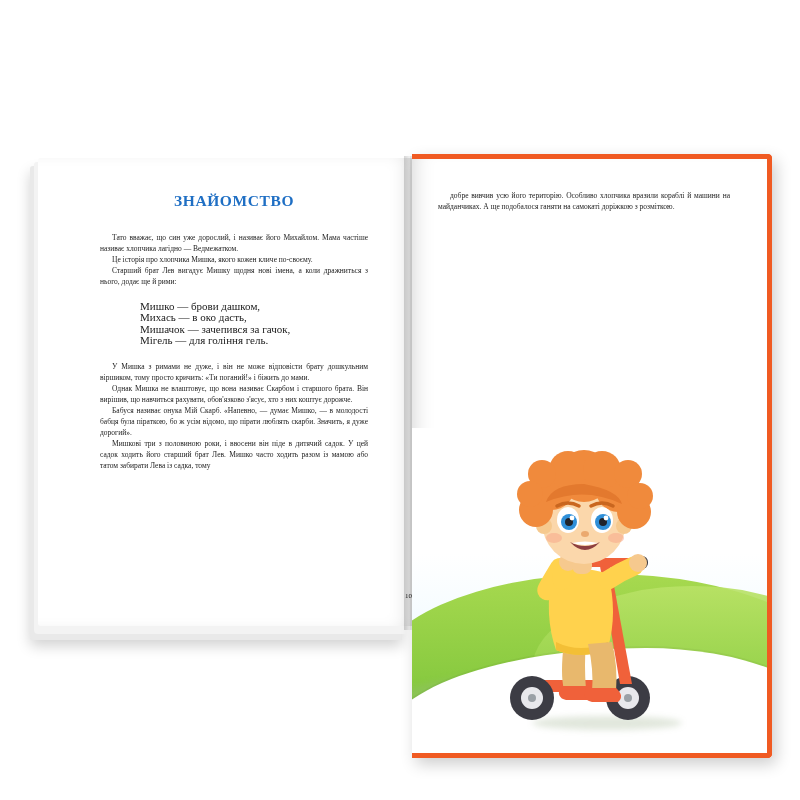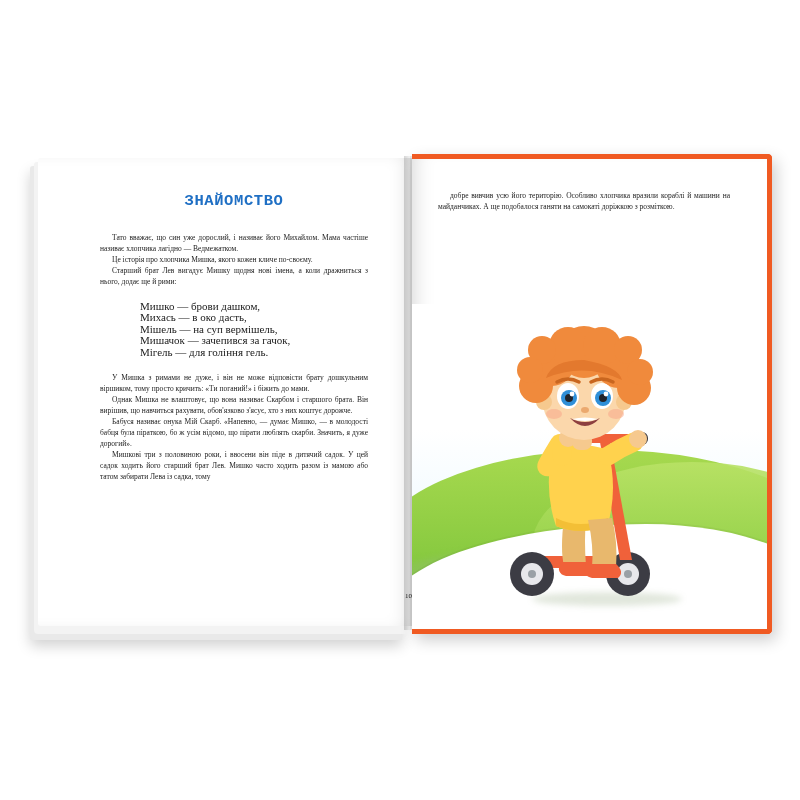--- a/index.html
+++ b/index.html
@@ -58,21 +58,21 @@
     border-radius: 2px 0 0 3px;
     box-shadow: inset -14px 0 22px -14px rgba(0,0,0,0.22);
     overflow: hidden;
   }
   
   .page-right {
     position: absolute;
     left: 384px;
     top: 6px;
     width: 360px;
-    height: 480px;
+    height: 604px;
     background: #ffffff;
     border-radius: 0 4px 4px 0;
     box-shadow: 4px 6px 16px rgba(0,0,0,0.20),
                 inset 14px 0 22px -14px rgba(0,0,0,0.20);
     overflow: hidden;
   }
   .orange-frame {
     position: absolute;
     inset: 0;
     border: 5px solid #f05a22;
@@ -93,21 +93,21 @@
 
   
   .left-inner {
     position: absolute;
     left: 62px;
     top: 34px;
     width: 268px;
   }
   .chapter-title {
     color: #1f6fc4;
-    font-family: Liberation Mono, monospace;
+    font-family: Liberation Serif, serif;
     font-weight: bold;
     font-size: 15.5px;
     letter-spacing: 0.6px;
     text-align: center;
     margin: 0 0 22px 0;
   }
   .para {
     font-size: 7.5px;
     line-height: 11px;
     text-align: justify;
@@ -235,21 +235,20 @@
       <div class="left-inner">
         <div class="chapter-title">ЗНАЙОМСТВО</div>
 
         <p class="para">Тато вважає, що син уже дорослий, і називає його Михайлом. Мама частіше називає хлопчика лагідно — Ведмежатком.</p>
         <p class="para">Це історія про хлопчика Мишка, якого кожен кличе по-своєму.</p>
         <p class="para">Старший брат Лев вигадує Мишку щодня нові імена, а коли дражниться з нього, додає ще й рими:</p>
 
         <div class="verse">
           <div>Мишко — брови дашком,</div>
           <div>Михась — в око дасть,</div>
-          <div>Мішель — на суп вермішель,</div>
           <div>Мишачок — зачепився за гачок,</div>
           <div>Мігель — для гоління гель.</div>
         </div>
 
         <p class="para">У Мишка з римами не дуже, і він не може відповісти брату дошкульним віршиком, тому просто кричить: «Ти поганий!» і біжить до мами.</p>
         <p class="para">Однак Мишка не влаштовує, що вона називає Скарбом і старшого брата. Він вирішив, що навчиться рахувати, обов'язково з'ясує, хто з них коштує дорожче.</p>
         <p class="para">Бабуся називає онука Мій Скарб. «Напевно, — думає Мишко, — в молодості бабця була піраткою, бо ж усім відомо, що пірати люблять скарби. Значить, я дуже дорогий».</p>
         <p class="para">Мишкові три з половиною роки, і ввосени він піде в дитячий садок. У цей садок ходить його старший брат Лев. Мишко часто ходить разом із мамою або татом забирати Лева із садка, тому</p>
       </div>
       <div class="folio">10</div>

